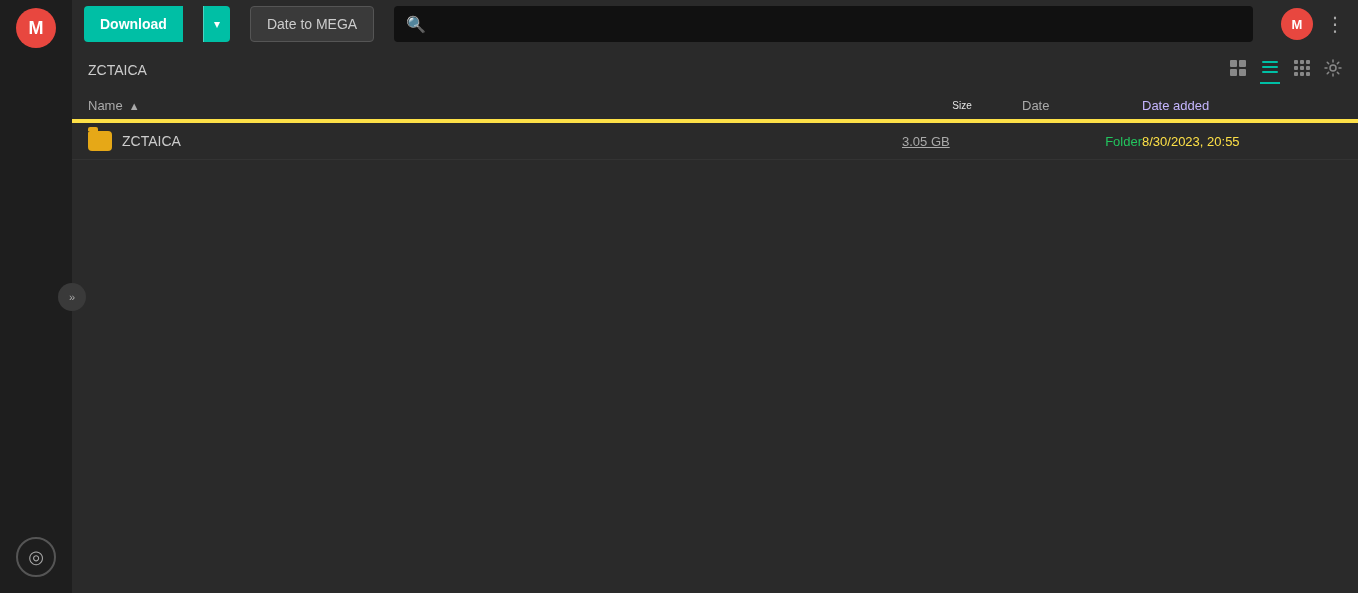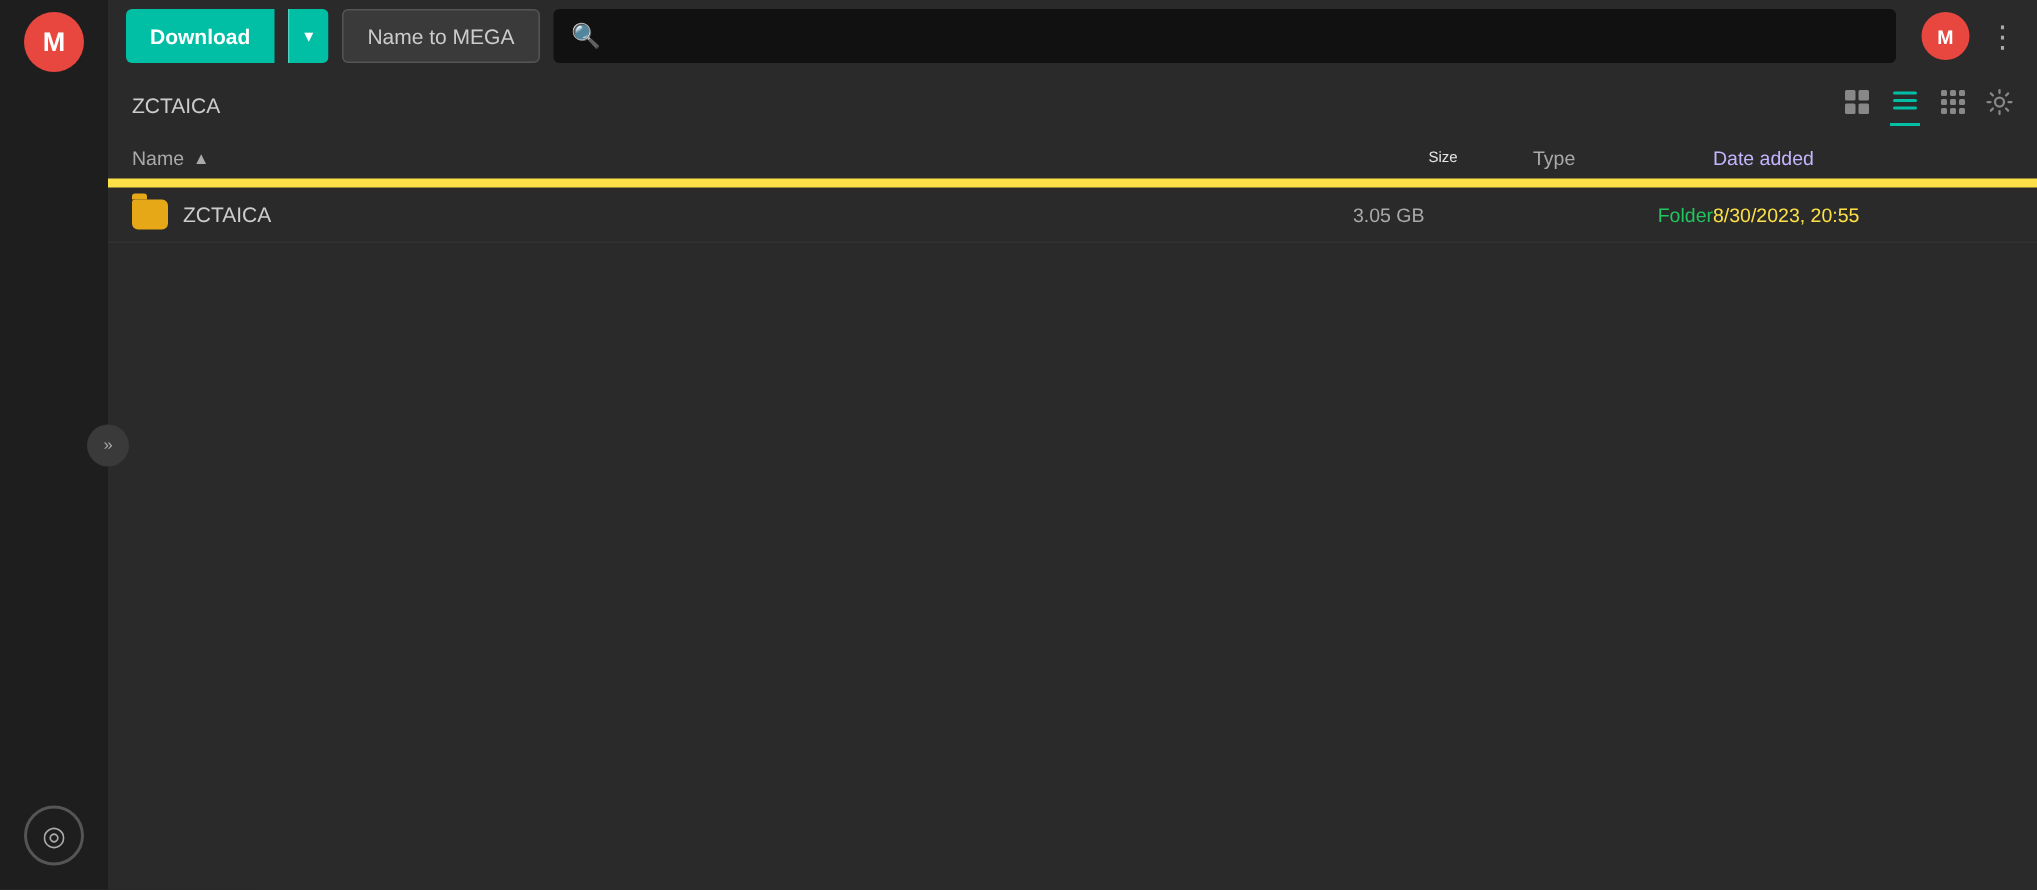--- a/index.html
+++ b/index.html
@@ -86,21 +86,21 @@
       flex-direction: column;
       background: #2a2a2a;
     }
 
     
     .header {
       display: flex;
       align-items: center;
       padding: 6px 12px;
       background: #2a2a2a;
-      gap: 9px;
+      gap: 20px;
       height: 48px;
       flex-shrink: 0;
     }
 
     .btn-download {
       background: #00bfa5;
       color: white;
       border: none;
       border-radius: 4px 0 0 4px;
       padding: 8px 16px;
@@ -227,21 +227,21 @@
     
     .table-container {
       flex: 1;
       overflow-y: auto;
     }
 
     .table-header {
       display: flex;
       align-items: center;
       padding: 6px 16px;
-      border-bottom: 6px solid #fde047;
+      border-bottom: 4px solid #fde047;
       background: #2a2a2a;
     }
 
     .col-name {
       flex: 1;
       display: flex;
       align-items: center;
       gap: 6px;
       color: #aaa;
       font-size: 13px;
@@ -305,20 +305,21 @@
       width: 10px;
       height: 4px;
       background: #e6a817;
       border-radius: 2px 2px 0 0;
     }
 
     .row-size {
       width: 120px;
       color: #aaa;
       font-size: 13px;
+      text-decoration: underline;
     }
 
     .row-type {
       width: 120px;
       color: #22c55e;
       font-size: 13px;
       text-align: right;
     }
 
     .row-date {
@@ -344,21 +345,21 @@
       <span style="font-size:18px; color:#aaa;">◎</span>
     </div>
   </div>
 </div>
 
 <div class="main">
 
   <div class="header">
     <button class="btn-download">Download</button>
     <button class="btn-download-arrow">▾</button>
-    <button class="btn-save">Name to MEGA</button>
+    <button class="btn-save">Date to MEGA</button>
 
     <div class="search-bar">
       <span class="search-icon">🔍</span>
     </div>
 
     <div class="header-right">
       <div class="user-avatar">M</div>
       <span class="three-dots">⋮</span>
     </div>
   </div>
@@ -404,21 +405,21 @@
     </div>
   </div>
 
   <div class="table-container">
     <div class="table-header">
       <div class="col-name">
         <span>Name</span>
         <span class="sort-icon">▲</span>
       </div>
       <div class="col-size">Size</div>
-      <div class="col-type">Type</div>
+      <div class="col-type">Date</div>
       <div class="col-date">Date added</div>
     </div>
 
     <div class="table-row">
       <div class="row-name">
         <div class="folder-icon"></div>
         <span>ZCTAICA</span>
       </div>
       <div class="row-size">3.05 GB</div>
       <div class="row-type">Folder</div>

